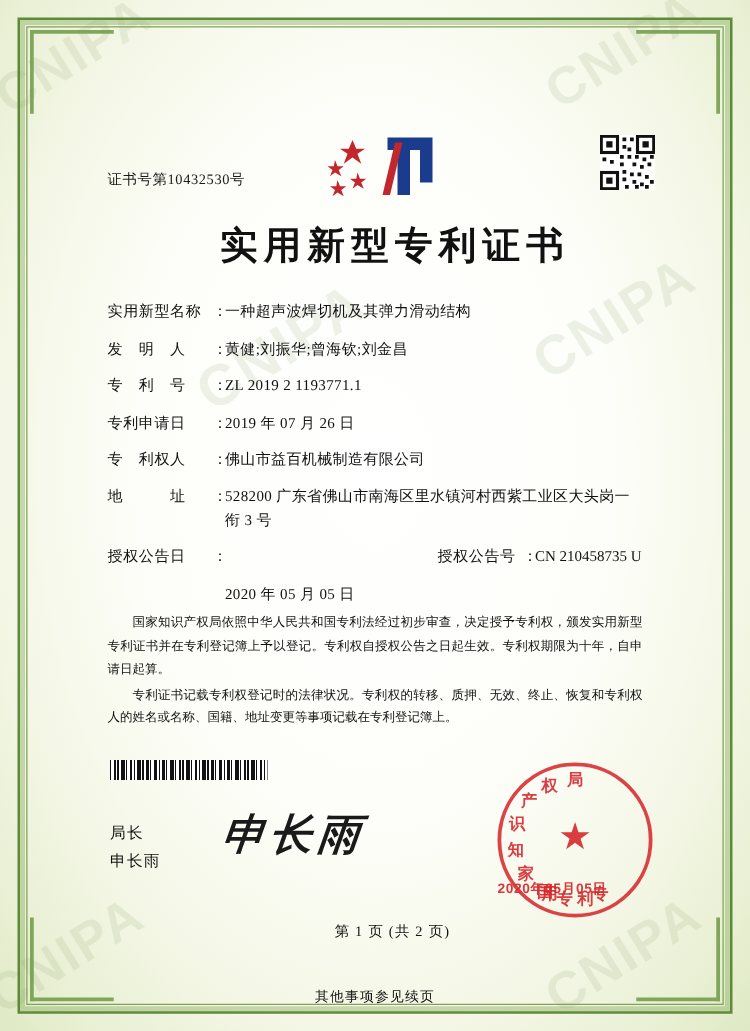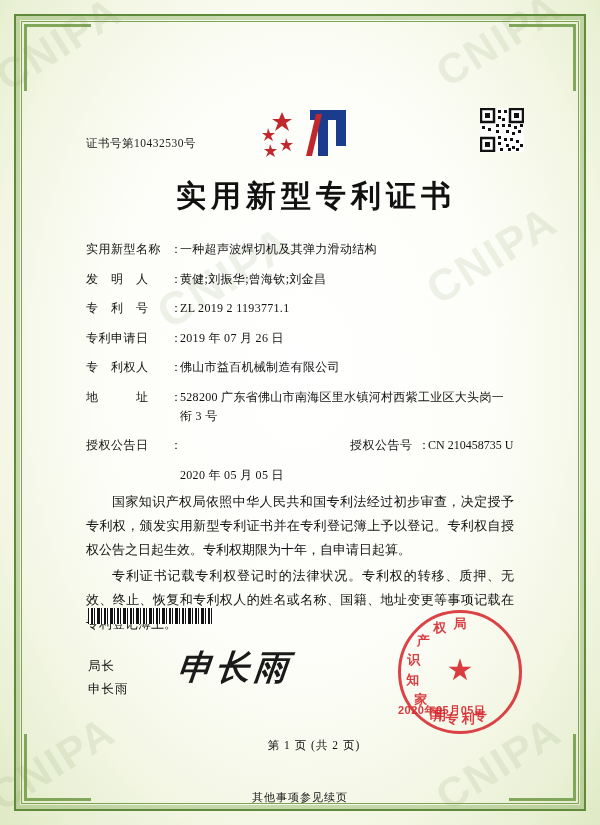--- a/index.html
+++ b/index.html
@@ -139,21 +139,21 @@
   .field-row.two-col .field-value { flex: none; width: 170px; margin-top: 30px; }
   .field-row.two-col .field-label2 { width: 68px; flex: none; letter-spacing: 0.5px; }
   .field-row.two-col .field-value2 { flex: 1; }
 
   
   .body-text {
     position: absolute;
     left: 86px;
     top: 490px;
     width: 428px;
-    font-size: 13px;
+    font-size: 10px;
     line-height: 1.85;
     color: #111;
     text-align: justify;
   }
   .body-text p { margin: 0 0 2px 0; text-indent: 2em; }
 
   
   .barcode {
     position: absolute;
     left: 88px;

